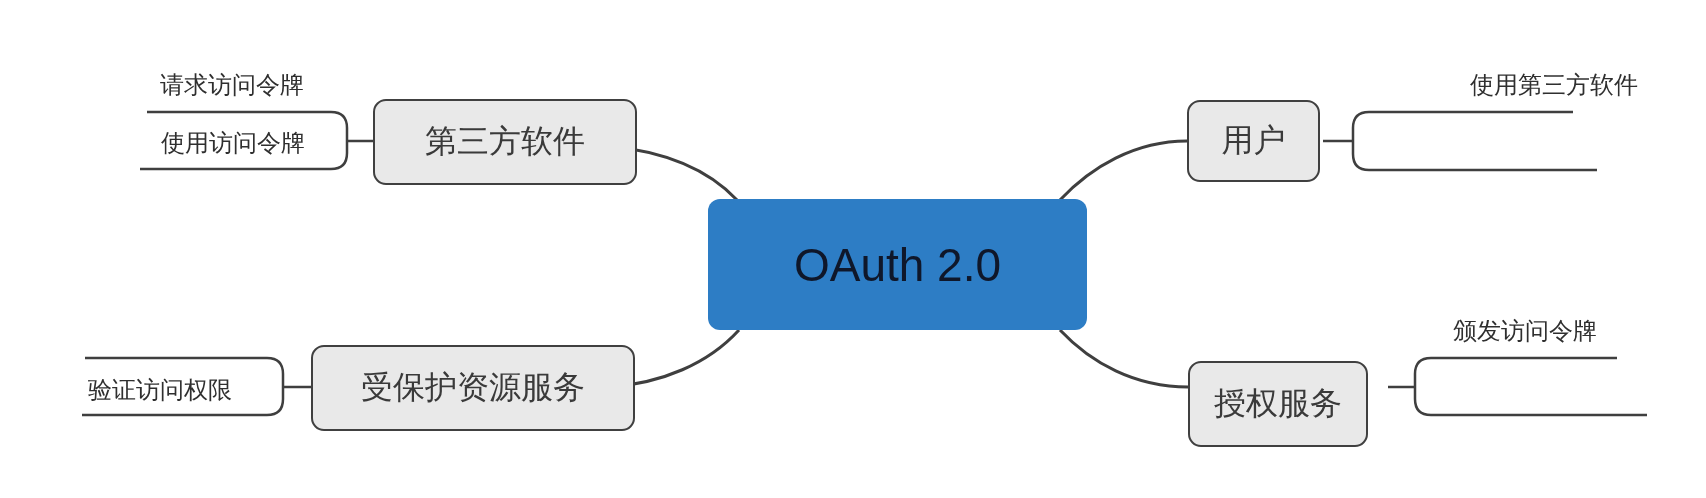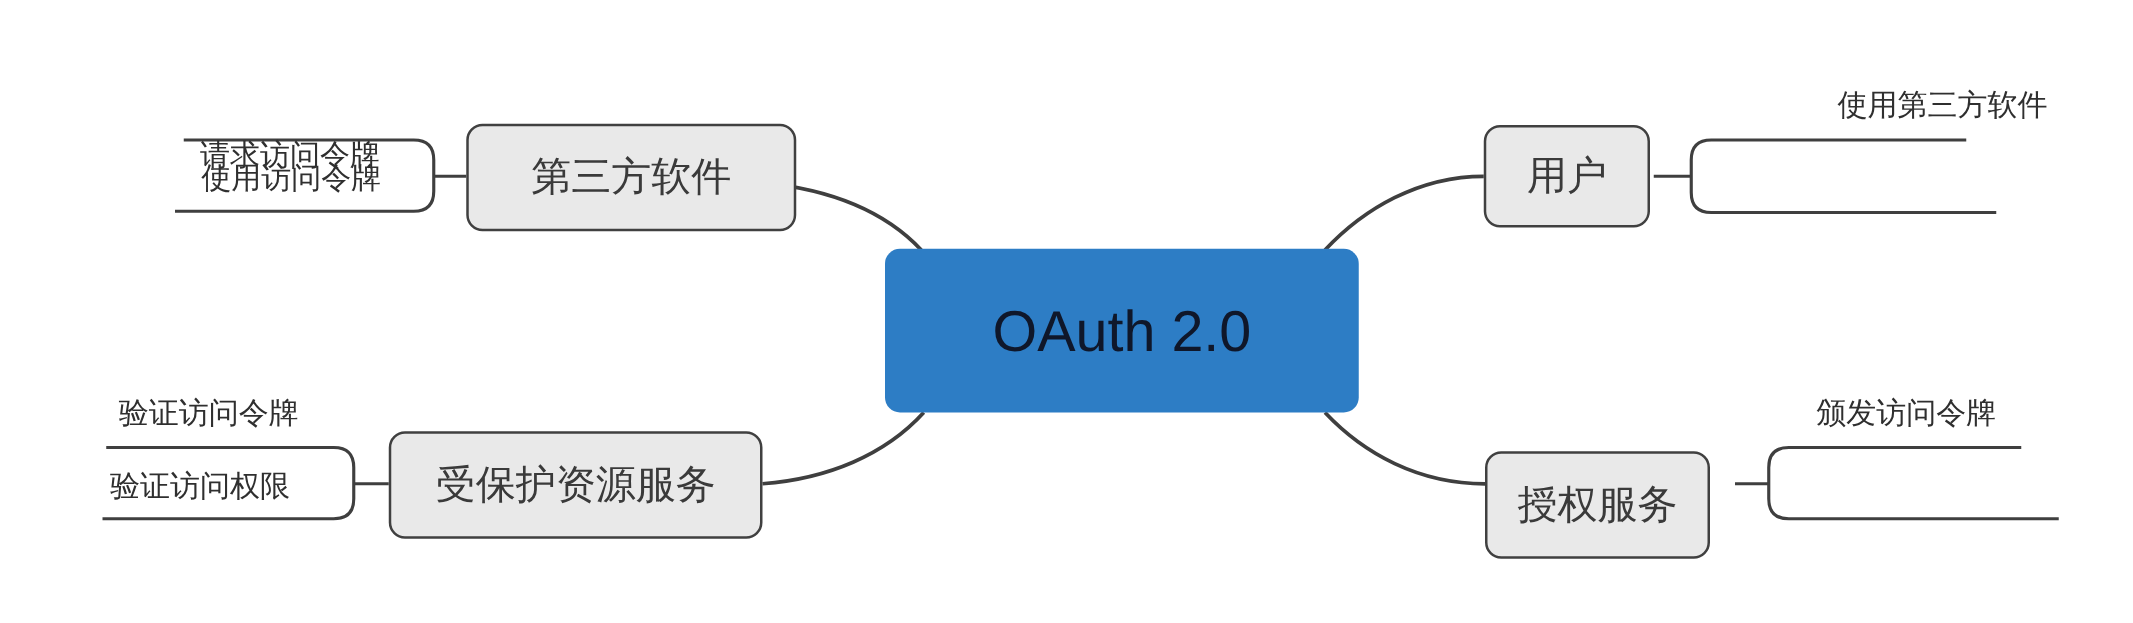--- a/index.html
+++ b/index.html
@@ -21,28 +21,28 @@
     left:708px;top:199px;width:379px;height:131px;
     background:#2d7dc5;border-radius:12px;
     color:#0f172a;font-size:46px;font-weight:400;
   }
   .branch-node{
     background:#e9e9e9;border:2px solid #404040;border-radius:13px;
     color:#3a3a3a;font-size:32px;
   }
   .branch-third-party{left:373px;top:99px;width:264px;height:86px;}
   .branch-user{left:1187px;top:100px;width:133px;height:82px;}
-  .branch-protected{left:311px;top:345px;width:299px;height:86px;}
+  .branch-protected{left:311px;top:345px;width:324px;height:86px;}
   .branch-auth{left:1188px;top:345px;width:180px;height:86px;margin-top:16px;}
   .leaf-label{
     position:absolute;
     color:#2f2f2f;font-size:24px;line-height:26px;
     white-space:nowrap;
   }
-  .leaf-tl1{left:160px;top:72px;margin-top:40px;}
+  .leaf-tl1{left:160px;top:72px;}
   .leaf-tl2{left:161px;top:130px;text-align:center;}
   .leaf-tr1{left:1470px;top:72px;}
   .leaf-tr2{left:1392px;top:130px;}
   .leaf-bl1{left:95px;top:318px;}
   .leaf-bl2{left:88px;top:377px;}
   .leaf-br1{left:1453px;top:318px;}
   .leaf-br2{left:1453px;top:376px;}
   path{fill:none;stroke:#3f3f3f;}
   .main-curve{stroke-width:3px;}
   .leaf-bracket{stroke-width:2.5px;}
@@ -78,18 +78,17 @@
   <div class="node branch-node branch-third-party">第三方软件</div>
   <div class="node branch-node branch-user">用户</div>
   <div class="node branch-node branch-protected">受保护资源服务</div>
   <div class="node branch-node branch-auth">授权服务</div>
 
   <div class="leaf-label leaf-tl1">请求访问令牌</div>
   <div class="leaf-label leaf-tl2">使用访问令牌</div>
 
   <div class="leaf-label leaf-tr1">使用第三方软件</div>
 
-  <div class="leaf-label leaf-bl1">验证访问令牌</div>
   <div class="leaf-label leaf-bl2">验证访问权限</div>
 
   <div class="leaf-label leaf-br1">颁发访问令牌</div>
 
 </div>
 
 </body></html>

